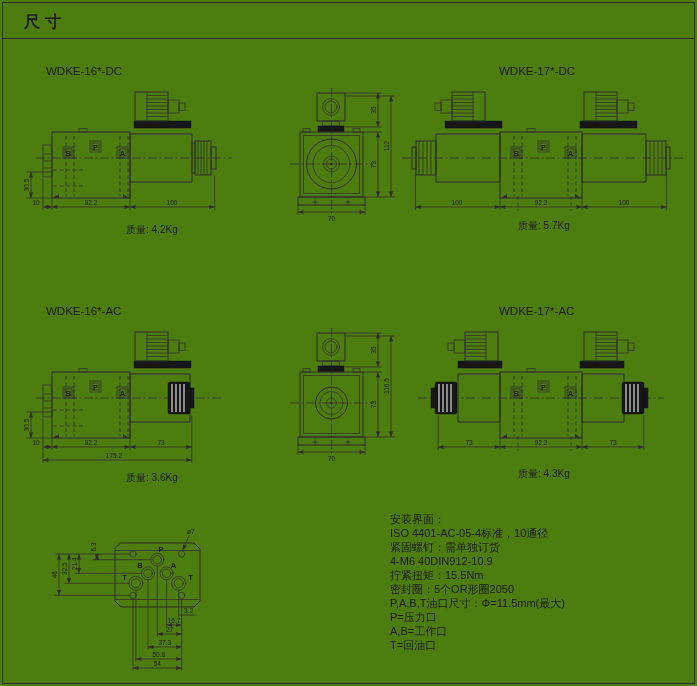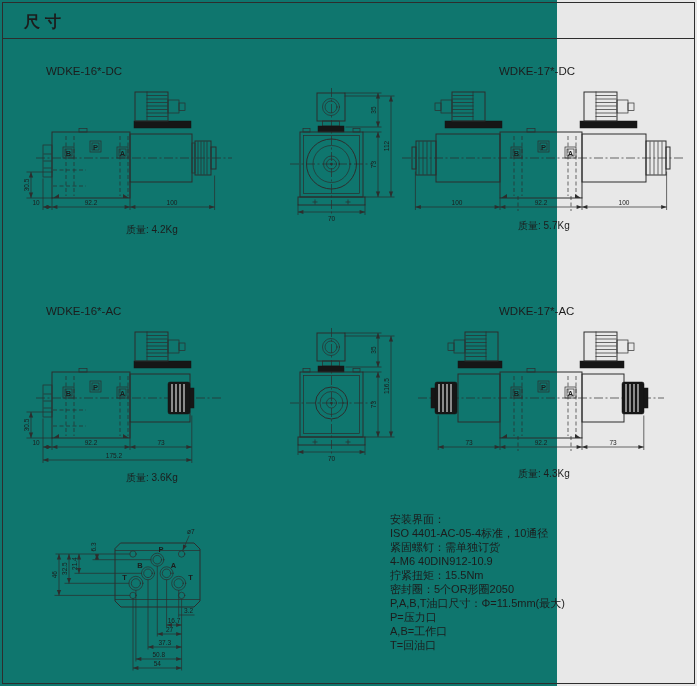--- a/index.html
+++ b/index.html
@@ -1,16 +1,16 @@
 <!DOCTYPE html>
 <html><head>
 <meta charset="utf-8">
 <style>
   html,body{margin:0;padding:0;background:#e8e8e8;}
-  #stage{position:relative;width:557px;height:686px;background:#0f766e;font-family:"Liberation Sans",sans-serif;}
+  #stage{position:relative;width:697px;height:686px;background:#4d7c0f;font-family:"Liberation Sans",sans-serif;}
   svg{display:block;}
   svg text{font-family:"Liberation Sans",sans-serif;fill:#1c1c1c;}
   .ln{stroke:#2d2d2d;stroke-width:1;fill:none;stroke-linecap:square;}
   .thin{stroke:#2d2d2d;stroke-width:0.7;fill:none;stroke-linecap:square;}
   .dash{stroke:#2d2d2d;stroke-width:0.7;fill:none;stroke-dasharray:4 2.5;}
   .cl{stroke:#2d2d2d;stroke-width:0.7;fill:none;stroke-dasharray:9 2.5 2 2.5;}
   .dim{stroke:#2d2d2d;stroke-width:0.7;fill:none;}
   .fd{fill:#161616;stroke:#161616;stroke-width:0.5;}
   .wedge{fill:#2d2d2d;stroke:none;}
   .ribw{stroke:#ffffff;stroke-width:1;fill:none;}

